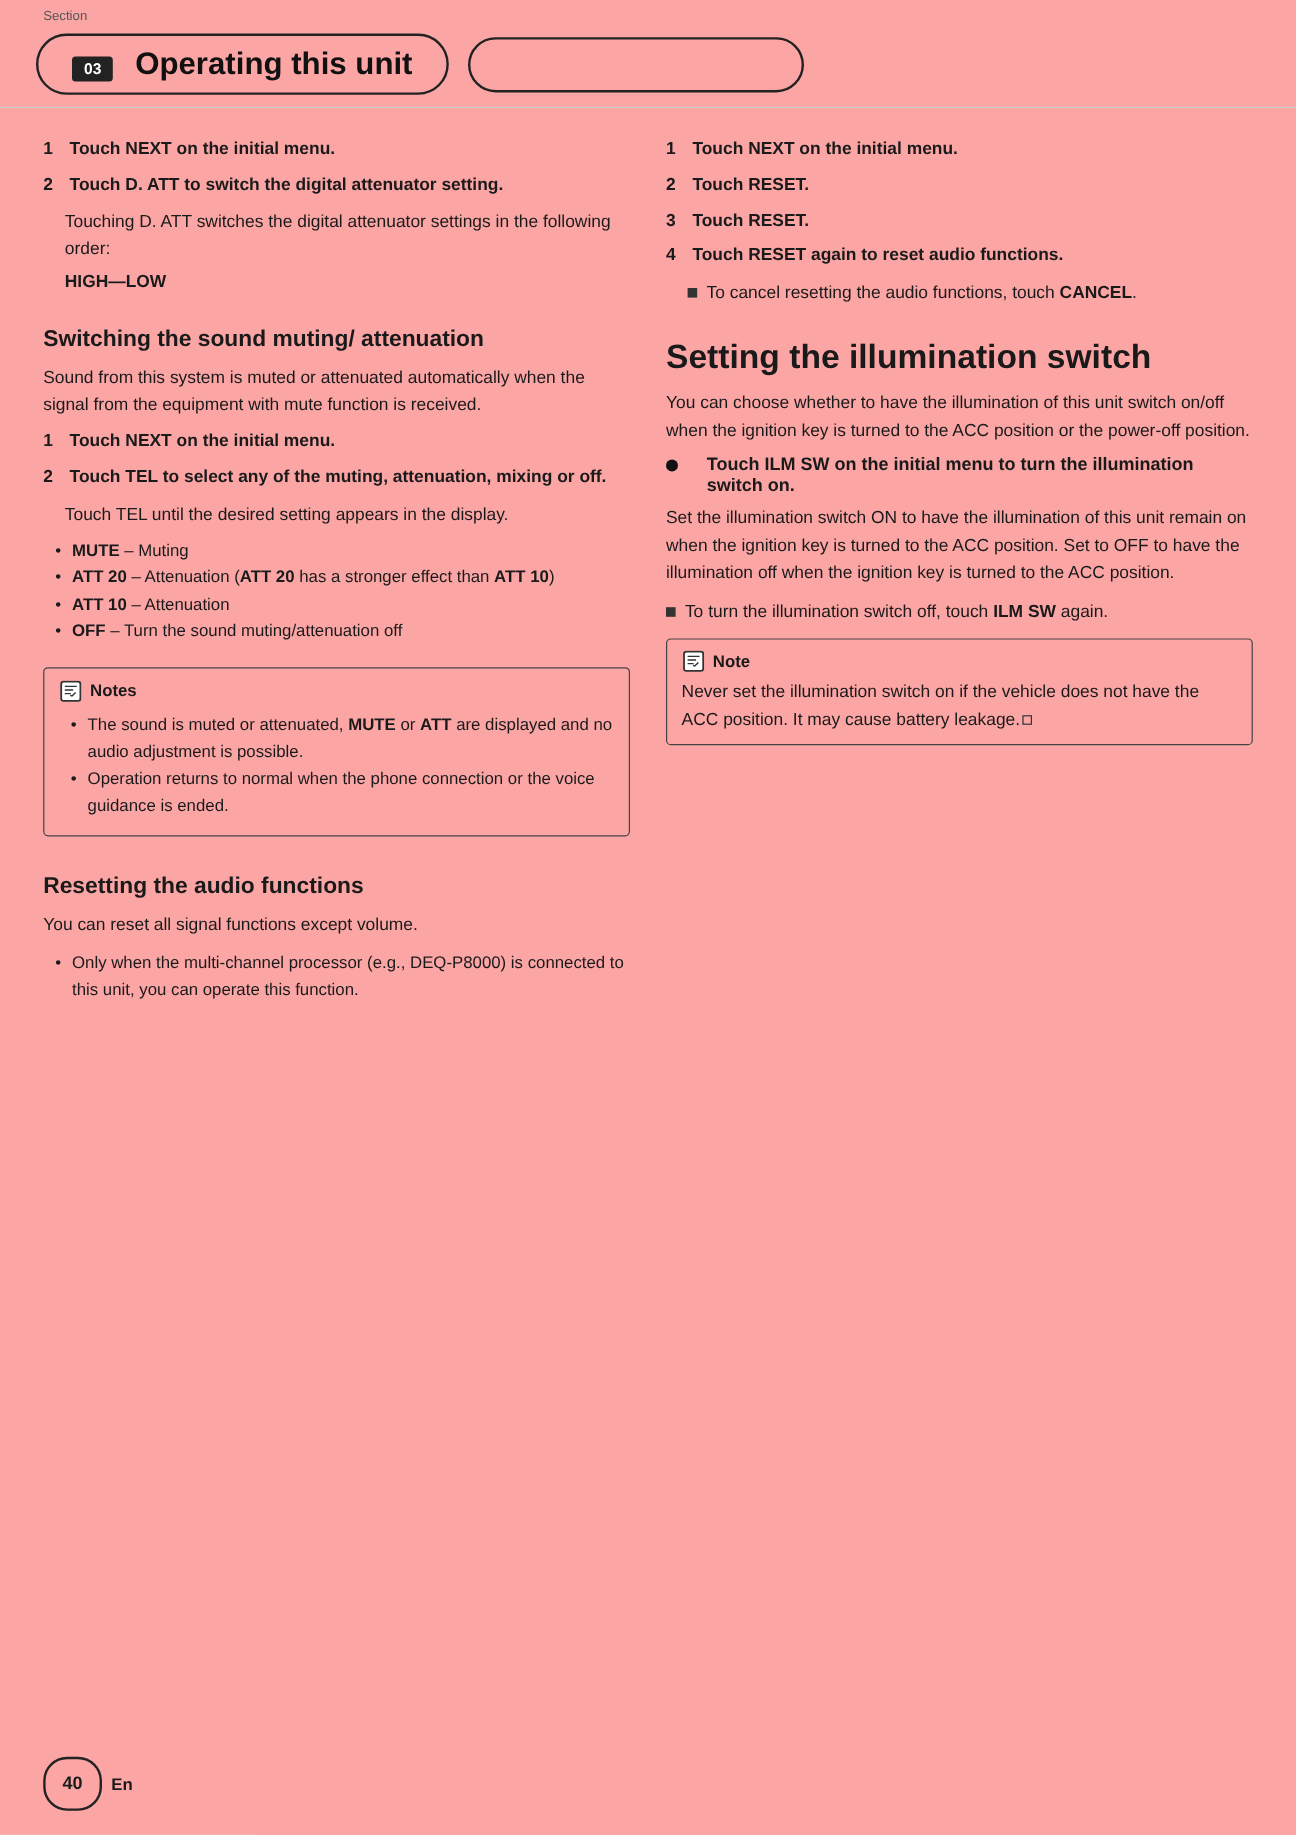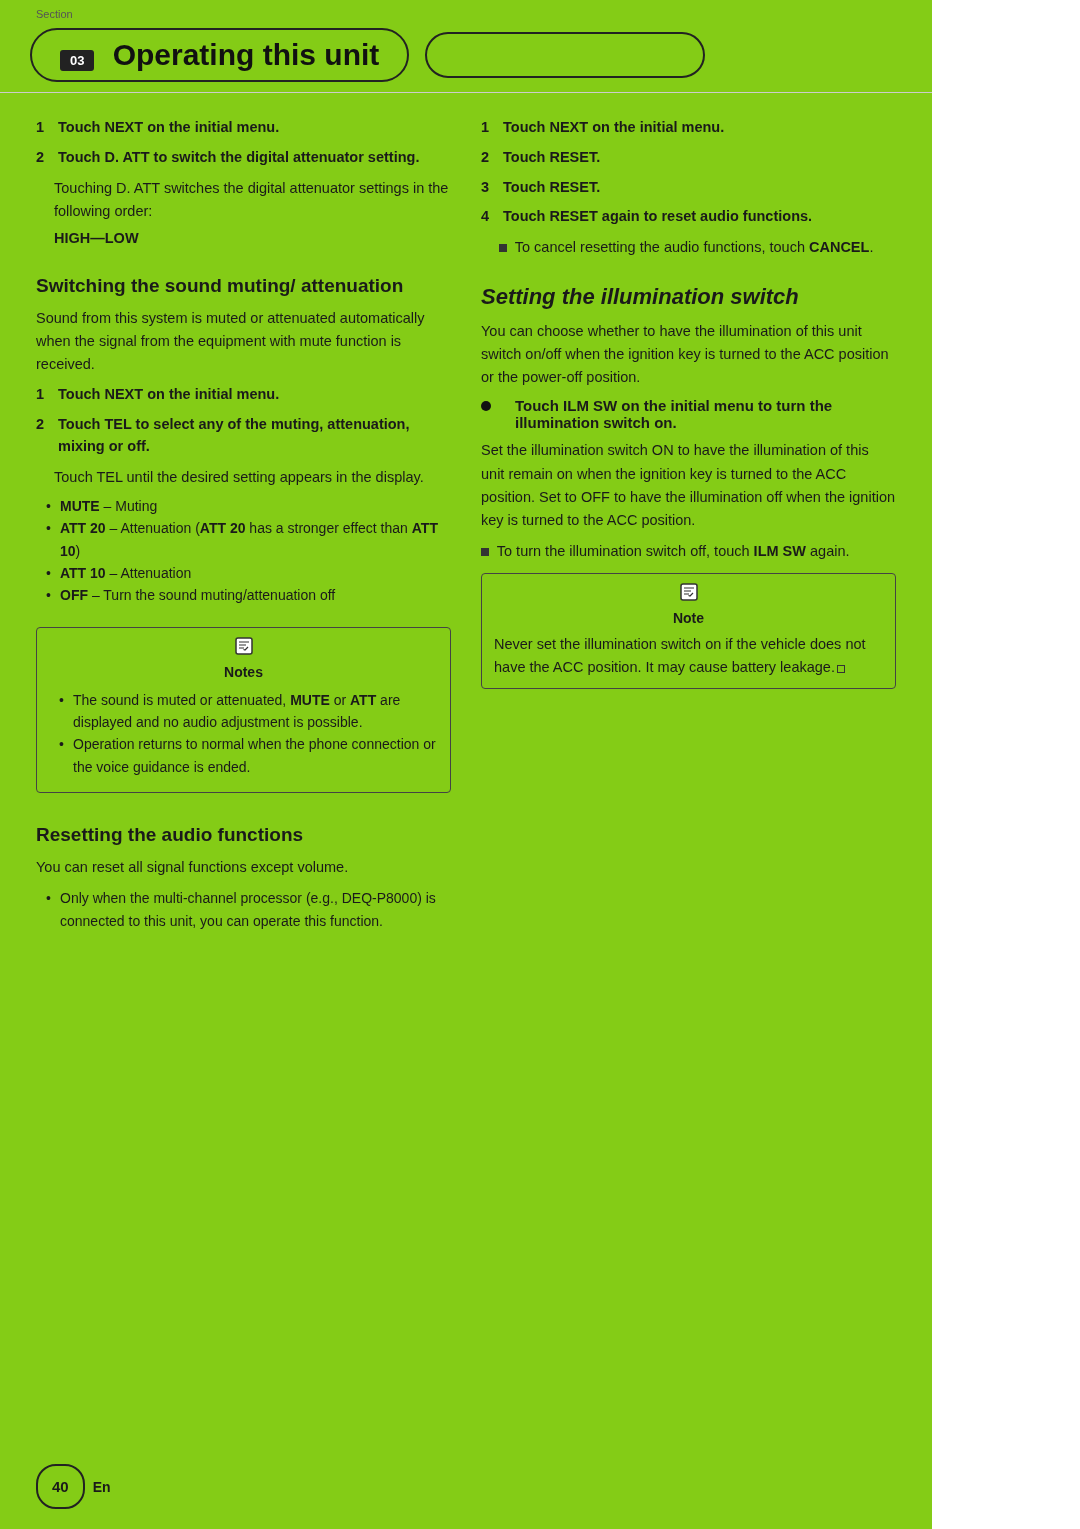--- a/index.html
+++ b/index.html
@@ -7,25 +7,25 @@
       width: 1080px;
       min-height: 1529px;
       background: #ffffff;
       font-family: Arial, Helvetica, sans-serif;
       font-size: 15px;
       color: #1a1a1a;
       position: relative;
     }
 
     .page-container {
-      width: 932px;
+      width: 1080px;
       min-height: 1529px;
       padding: 0;
       position: relative;
-      background: #84cc16;
+      background: #fca5a5;
     }
 
     
     .section-header {
       display: flex;
       align-items: center;
       padding: 18px 40px 10px 30px;
       border-bottom: 1px solid #ccc;
       gap: 16px;
     }
@@ -41,21 +41,21 @@
     }
 
     .section-title-box {
       border: 2px solid #222;
       border-radius: 30px;
       padding: 8px 28px;
       display: inline-block;
     }
 
     .section-title-text {
-      font-size: 30px;
+      font-size: 26px;
       font-weight: bold;
       color: #111;
     }
 
     .header-right-box {
       border: 2px solid #222;
       border-radius: 30px;
       padding: 8px 28px;
       min-width: 280px;
       min-height: 46px;
@@ -143,21 +143,20 @@
       line-height: 1.5;
     }
 
     .note-header {
       font-weight: bold;
       display: flex;
       align-items: center;
       gap: 6px;
       margin-bottom: 4px;
       font-size: 14px;
-      flex-direction: column;
     }
 
     .note-icon {
       width: 20px;
       height: 20px;
       display: inline-flex;
       align-items: center;
       justify-content: center;
     }
 
@@ -338,21 +337,21 @@
         </div>
       </div>
       <div class="indent-text">
         <span class="square-bullet"></span>
         To cancel resetting the audio functions, touch <b>CANCEL</b>.
       </div>
 
       <div style="height:24px;"></div>
 
       <div class="section-block">
-        <div class="section-heading" style="font-size:22px;font-style:italic;">Setting the illumination switch</div>
+        <div class="section-heading" style="font-size:28px;">Setting the illumination switch</div>
         <div class="section-body">You can choose whether to have the illumination of this unit switch on/off when the ignition key is turned to the ACC position or the power-off position.</div>
 
         <div style="display:flex; align-items:flex-start; gap:20px; margin-bottom:8px;">
           <span class="circle-bullet" style="margin-top:4px; flex-shrink:0;"></span>
           <div>
             <span class="step-label">Touch ILM SW on the initial menu to turn the illumination switch on.</span>
           </div>
         </div>
 
         <div class="section-body">Set the illumination switch ON to have the illumination of this unit remain on when the ignition key is turned to the ACC position. Set to OFF to have the illumination off when the ignition key is turned to the ACC position.</div>

